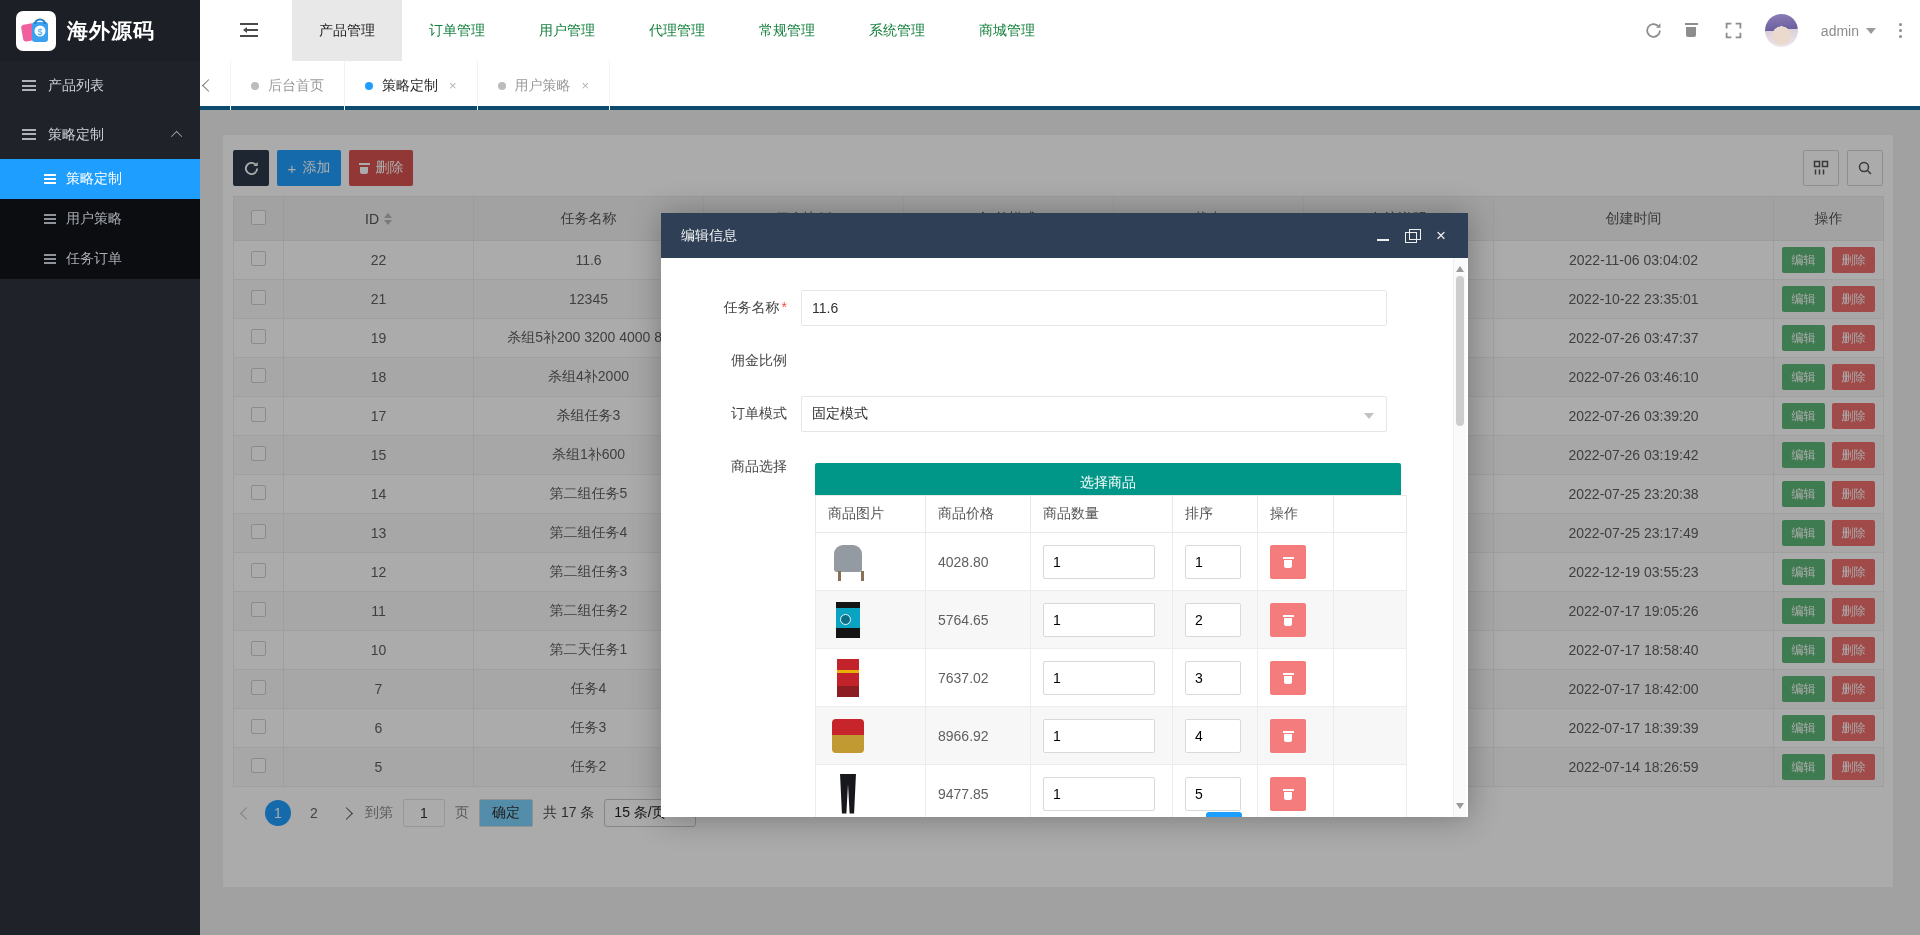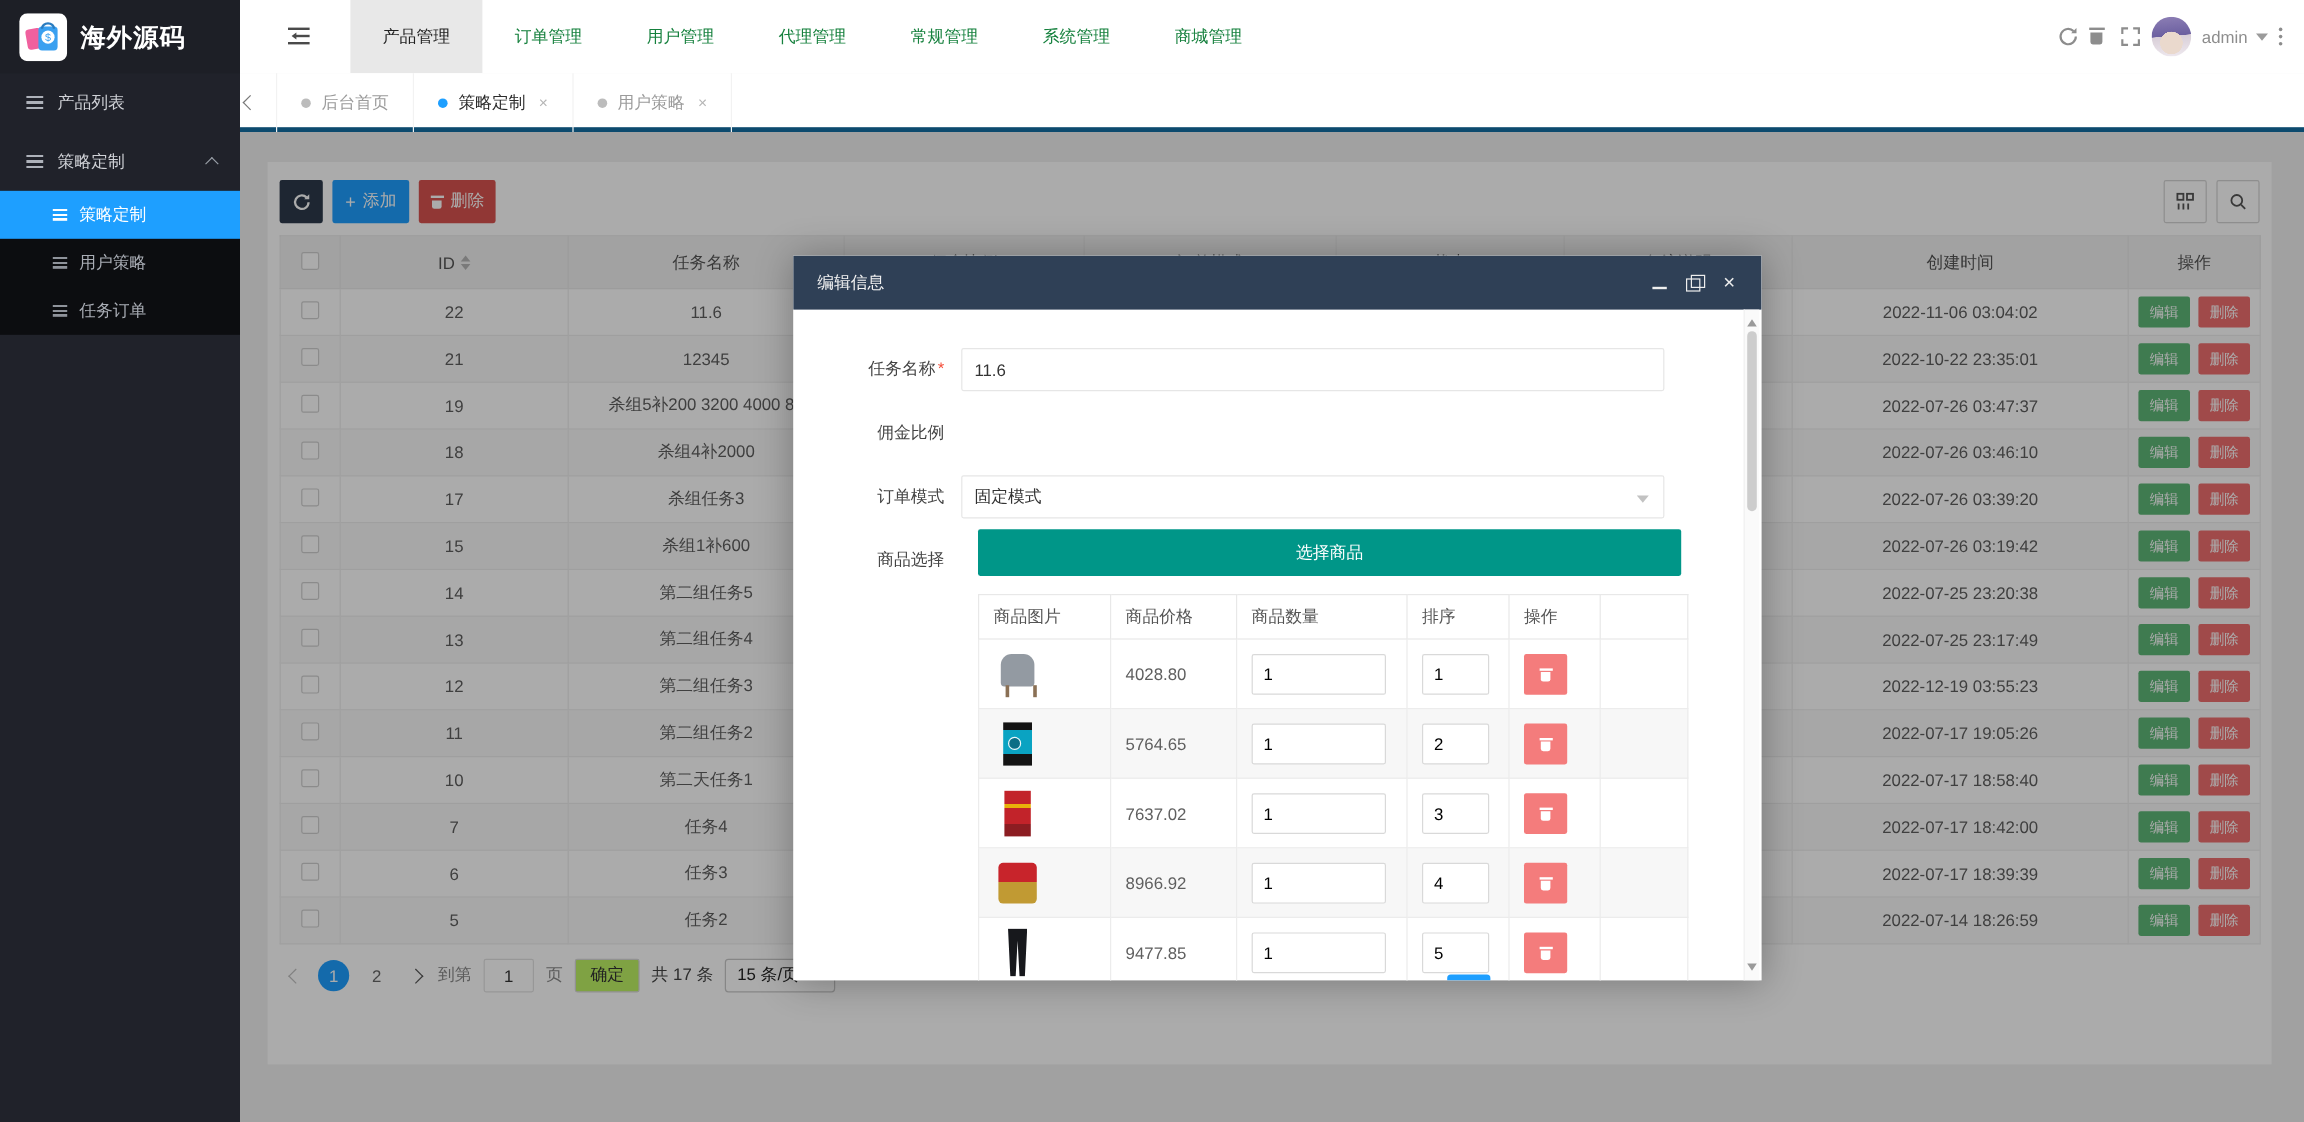--- a/index.html
+++ b/index.html
@@ -23,21 +23,21 @@
   .header{position:absolute;left:200px;top:0;width:1720px;height:61px;background:#fff;z-index:30}
   .hamburger{position:absolute;left:40px;top:23px;width:18px;height:14px;cursor:pointer}
   .hamburger i{position:absolute;right:0;height:2px;background:#4a4a4a}
   .hamburger i:nth-child(1){top:0;width:18px}
   .hamburger i:nth-child(2){top:6px;width:13px}
   .hamburger i:nth-child(3){top:12px;width:18px}
   .hamburger .tri{position:absolute;left:0;top:4px;width:0;height:0;border:3px solid transparent;border-right:4px solid #4a4a4a;background:none}
   .topnav{position:absolute;left:92px;top:0;height:61px;display:flex}
   .topnav .nav-item{height:61px;line-height:61px;padding:0 27px;color:#15803d;cursor:pointer}
   .topnav .nav-item.active{background:#e8e8e8;color:#222}
-  .hdr-right{position:absolute;right:18px;top:0;height:61px;display:flex;align-items:center;gap:9px;color:#8d8d8d}
+  .hdr-right{position:absolute;right:18px;top:0;height:61px;display:flex;align-items:center;gap:23px;color:#8d8d8d}
   .hicon{width:17px;height:17px;cursor:pointer;color:#8d8d8d}
   .avatar{width:33px;height:33px;border-radius:50%;overflow:hidden;background:
      radial-gradient(circle at 50% 66%, #ead9cd 0 34%, transparent 35%),
      linear-gradient(175deg,#8d7fb5 0%,#6b5fa0 48%,#d9cfd8 49%,#efe9ef 100%)}
   .uname{display:flex;align-items:center;gap:7px;color:#8d8d8d;cursor:pointer}
   .caret-down{width:0;height:0;border:5px solid transparent;border-top:6px solid #9b9b9b;margin-top:5px}
   .vdots{display:flex;flex-direction:column;gap:3px;cursor:pointer}
   .vdots i{width:3px;height:3px;border-radius:50%;background:#8d8d8d}
 
   
@@ -86,41 +86,41 @@
   .rbtn{display:inline-block;min-width:43px;height:26px;line-height:26px;padding:0 6px;border-radius:2px;color:#fff;font-size:12px;cursor:pointer;border:none;font-family:inherit}
   .rbtn.green{background:#5FB878}
   .rbtn.red{background:#ef6f6f;margin-left:7px}
 
   
   .pager{display:flex;align-items:center;gap:10px;margin:12px 0 0 14px;color:#666}
   .pg-arrow{width:18px;display:flex;justify-content:center;cursor:pointer}
   .pg-num{min-width:26px;height:26px;line-height:26px;text-align:center;border-radius:50%;cursor:pointer}
   .pg-num.active{background:#1E9FFF;color:#fff}
   .pg-input{width:42px;height:28px;border:1px solid #e2e2e2;border-radius:2px;text-align:center;font-size:14px;color:#333;font-family:inherit}
-  .pg-btn{height:28px;padding:0 12px;background:#bef264;border:1px solid #d8d8d8;border-radius:2px;font-size:14px;color:#333;cursor:pointer;font-family:inherit}
+  .pg-btn{height:28px;padding:0 12px;background:#7dd3fc;border:1px solid #d8d8d8;border-radius:2px;font-size:14px;color:#333;cursor:pointer;font-family:inherit}
   .pg-select{height:28px;border:1px solid #c8c8c8;border-radius:3px;display:flex;align-items:center;gap:10px;padding:0 9px;cursor:pointer;background:#fff}
   .pg-select .caret{width:0;height:0;border:5px solid transparent;border-top:6px solid #333;margin-top:5px}
 
   
   .backdrop{position:absolute;left:200px;top:110px;width:1720px;height:825px;background:rgba(0,0,0,.33);z-index:40}
   .modal{position:absolute;left:661px;top:213px;width:807px;height:604px;background:#fff;z-index:60;box-shadow:1px 1px 30px rgba(0,0,0,.3);overflow:hidden}
   .m-head{height:45px;background:#2F4056;display:flex;align-items:center;padding:0 20px;color:#f3f3f3}
   .m-ctrls{margin-left:auto;display:flex;align-items:center;gap:15px}
   .mc{width:14px;height:14px;position:relative;cursor:pointer;color:#eee}
   .mc-min::before{content:"";position:absolute;left:1px;right:1px;bottom:2px;height:2px;background:#eee}
   .mc-max::before{content:"";position:absolute;left:0;bottom:0;width:10px;height:9px;border:1.5px solid #eee;background:#2F4056}
   .mc-max::after{content:"";position:absolute;left:4px;top:0;width:10px;height:9px;border:1.5px solid #eee}
   .mc-close{font-size:17px;line-height:13px;text-align:center}
   .m-row{position:absolute;left:26px;display:flex;align-items:center;height:36px}
   .m-label{width:114px;text-align:right;padding-right:14px;color:#444;white-space:nowrap}
   .req{color:#f5503c;margin-left:2px}
   .m-input{width:586px;height:36px;border:1px solid #e6e6e6;border-radius:2px;padding:0 10px;font-size:14px;color:#333;font-family:inherit;background:#fff}
   .m-select{position:relative;width:586px;height:36px;border:1px solid #e6e6e6;border-radius:2px;display:flex;align-items:center;padding:0 10px;cursor:pointer}
   .m-select .caret{position:absolute;right:12px;width:0;height:0;border:5px solid transparent;border-top:6px solid #c2c2c2;top:16px}
-  .teal-btn{position:absolute;left:154px;top:228px;width:586px;height:39px;background:#009688;border:none;border-radius:2px;color:#fff;font-size:14px;cursor:pointer;font-family:Liberation Serif, serif}
+  .teal-btn{position:absolute;left:154px;top:250px;width:586px;height:39px;background:#009688;border:none;border-radius:2px;color:#fff;font-size:14px;cursor:pointer;font-family:Liberation Serif, serif}
 
   
   .ptable-wrap{position:absolute;left:154px;top:282px;width:591px}
   table.ptable{width:100%;border-collapse:collapse;table-layout:fixed}
   table.ptable th{height:37px;border:1px solid #e8e8e8;background:#fff;font-weight:normal;color:#555;text-align:left;padding-left:12px;font-size:14px}
   table.ptable td{height:58px;border:1px solid #ececec;text-align:left;padding-left:12px;color:#5f5f5f}
   table.ptable tbody tr:nth-child(even){background:#f7f7f7}
   .p-qty{width:112px;height:34px;border:1px solid #d9d9d9;border-radius:2px;padding:0 9px;font-size:14px;font-family:inherit;background:#fff}
   .p-sort{width:56px;height:34px;border:1px solid #d9d9d9;border-radius:2px;padding:0 9px;font-size:14px;font-family:inherit;background:#fff}
   .p-del{width:36px;height:34px;background:#f47c7c;border:none;border-radius:2px;color:#fff;cursor:pointer;display:inline-flex;align-items:center;justify-content:center}

